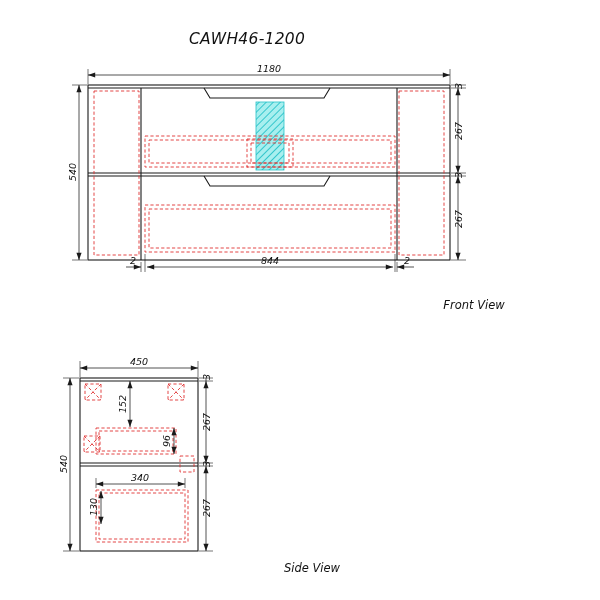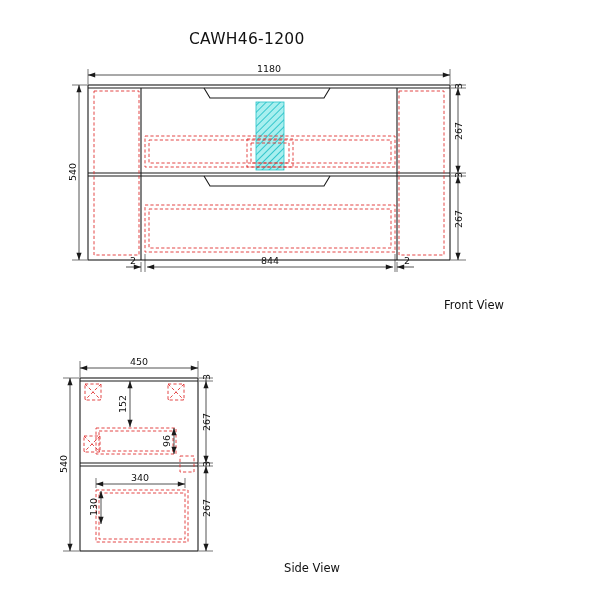--- a/index.html
+++ b/index.html
@@ -2,21 +2,21 @@
 <html style="--outline: #1a1a1a; --hidden-line: #e03131; --dim: #1a1a1a; --highlight-fill: #a8efef; --hatch-line: #27c2c8;"><head>
 <meta charset="utf-8">
 <style>
   :root{
     --outline:#1a1a1a;
     --hidden-line:#e03131;
     --dim:#1a1a1a;
   }
   html,body{margin:0;padding:0;background:#fff;}
   body{width:600px;height:600px;font-family:"DejaVu Sans",sans-serif;}
-  .stage{position:relative;width:600px;height:600px;background:#ffffff;overflow:hidden;}
+  .stage{position:relative;width:600px;height:600px;background:#ffffff;overflow:hidden;font-style:italic;}
   svg{position:absolute;left:0;top:0;}
   .outl{stroke:var(--outline);stroke-width:1.1;fill:none;}
   .red{stroke:var(--hidden-line);stroke-width:0.9;fill:none;stroke-dasharray:3.2 2.2;}
   .ext{stroke:var(--dim);stroke-width:0.6;fill:none;}
   .dim{stroke:var(--dim);stroke-width:0.75;fill:none;}
   text{fill:#111111;}
   .dt{font-size:9.5px;}
   .lbl{font-size:11.5px;}
   .ttl{font-size:15.5px;letter-spacing:0.3px;}
 </style>

